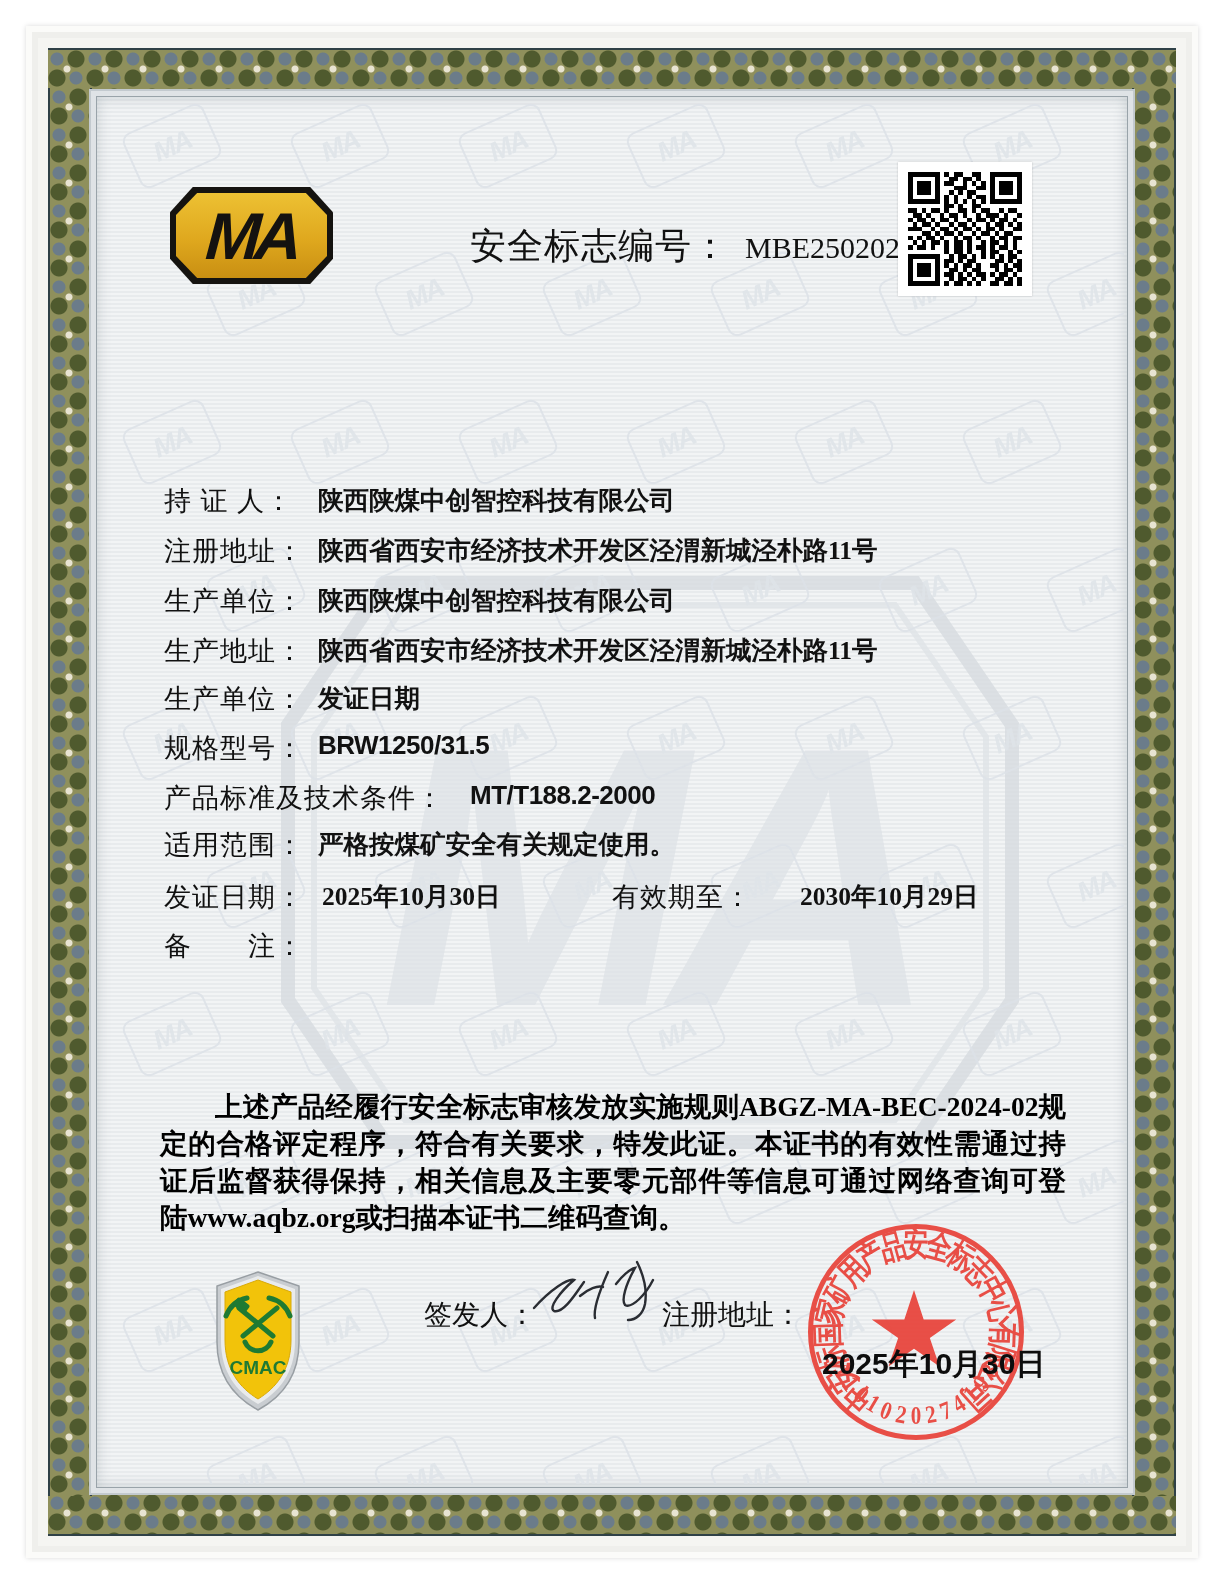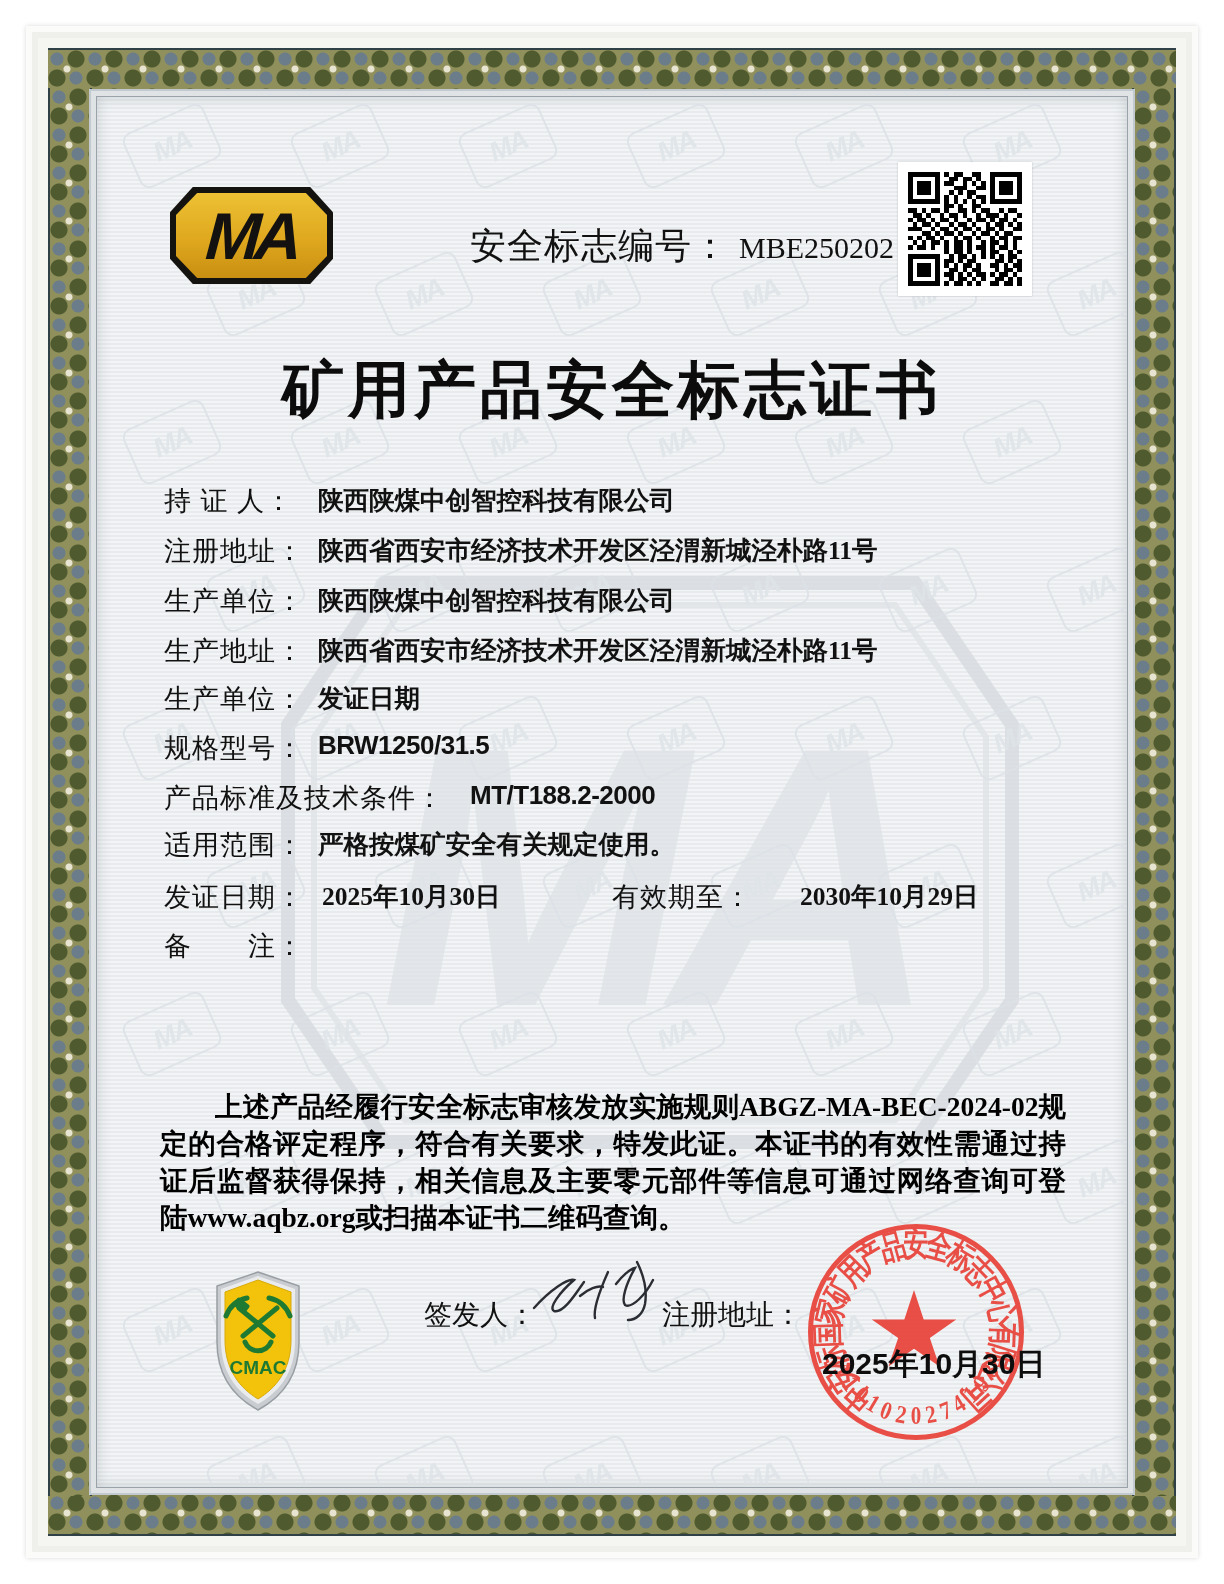--- a/index.html
+++ b/index.html
@@ -35,21 +35,21 @@
         clip-path:polygon(14% 0,86% 0,100% 26%,100% 74%,86% 100%,14% 100%,0 74%,0 26%);
         background:#151310;}
   .ma-badge-inner{position:absolute;left:6px;top:6px;right:6px;bottom:6px;
         clip-path:polygon(14% 0,86% 0,100% 26%,100% 74%,86% 100%,14% 100%,0 74%,0 26%);
         background:linear-gradient(180deg,#edc133 0%,#dfa81e 55%,#c98f12 100%);
         display:flex;align-items:center;justify-content:center;}
   .ma-badge-inner span{font-weight:900;font-style:italic;font-size:66px;letter-spacing:-6px;
         color:#141210;transform:skewX(-4deg);line-height:1;}
   .serial{position:absolute;left:470px;top:222px;white-space:nowrap;}
   .serial .lbl{font-size:36px;letter-spacing:1px;}
-  .serial .val{font-family:"Liberation Serif",serif;font-size:30px;margin-left:10px;}
+  .serial .val{font-family:"Liberation Serif",serif;font-size:30px;margin-left:16px;}
   .qr{position:absolute;left:898px;top:162px;width:134px;height:134px;background:#fff;
         box-shadow:0 0 2px rgba(0,0,0,.2);padding:0;}
   .qr-grid{position:absolute;left:10px;top:10px;width:114px;height:114px;display:grid;
         grid-template-columns:repeat(25,1fr);grid-template-rows:repeat(25,1fr);}
   .qr-grid i{display:block;}
   .qr-grid i.on{background:#000;}
   
   .title{position:absolute;left:0;width:100%;top:348px;text-align:center;
         font-family:"Liberation Serif",serif;font-weight:900;font-size:62px;letter-spacing:4px;color:#0c0c0c;}
   
@@ -793,21 +793,20 @@
         <i class="on"></i>
         <i class="on"></i>
         <i></i>
         <i class="on"></i>
         <i class="on"></i>
         <i></i>
         <i class="on"></i>
       </div>
   </div>
 
-  <div class="title">矿用产品安全标志证书</div>
 
   <div class="frow" style="top:483px">
     <span class="lbl">持 证 人：</span>
     <span class="val">陕西陕煤中创智控科技有限公司</span>
   </div>
   <div class="frow" style="top:533px">
     <span class="lbl">注册地址：</span>
     <span class="val">陕西省西安市经济技术开发区泾渭新城泾朴路11号</span>
   </div>
   <div class="frow" style="top:583px">

